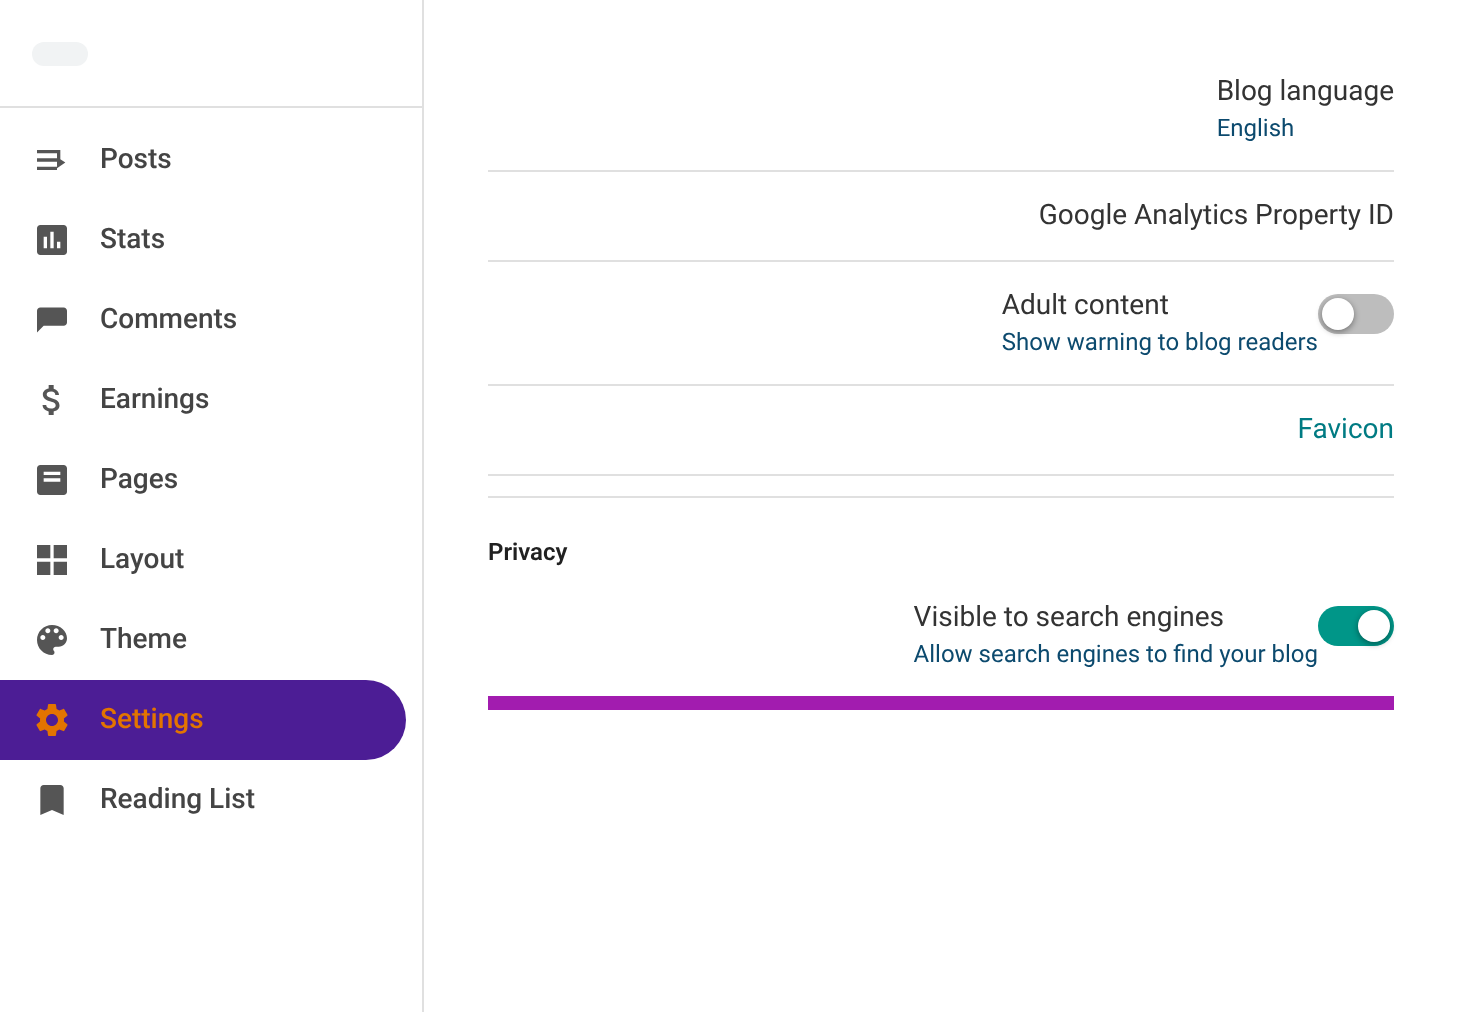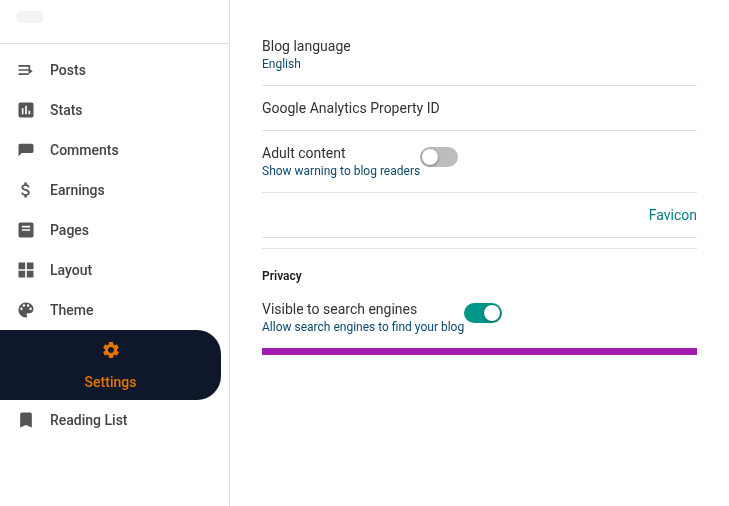--- a/index.html
+++ b/index.html
@@ -7,23 +7,24 @@
       font-family: 'Roboto', Arial, sans-serif;
       background: #fff;
       display: flex;
       height: 506px;
       width: 729px;
       overflow: hidden;
     }
 
     
     .sidebar {
-      width: 230px;
+      width: 212px;
       background: #fff;
       border-right: 1px solid #e0e0e0;
+      padding-top: 10px;
       flex-shrink: 0;
     }
 
     .sidebar-top {
       padding: 8px 16px 16px 16px;
       border-bottom: 1px solid #e0e0e0;
       margin-bottom: 6px;
     }
 
     .blog-selector {
@@ -46,22 +47,21 @@
       cursor: pointer;
       border-radius: 0 24px 24px 0;
       margin-right: 8px;
       color: #444;
       font-size: 14px;
       font-weight: 500;
     }
 
     .sidebar-item.active {
       color: #e37400;
-      background: #0f172a;
-      flex-direction: column;
+      background: #4c1d95;
     }
 
     .sidebar-item.active .icon-shape {
       color: #e37400;
     }
 
     .icon-shape {
       width: 20px;
       height: 20px;
       display: flex;
@@ -81,21 +81,21 @@
     .main {
       flex: 1;
       padding: 24px 32px;
       overflow-y: auto;
       background: #fff;
     }
 
     .setting-row {
       display: flex;
       align-items: flex-start;
-      justify-content: flex-start;
+      justify-content: flex-end;
       padding: 14px 0;
       border-bottom: 1px solid #e0e0e0;
     }
 
     .setting-row:last-child {
       border-bottom: none;
     }
 
     .setting-label {
       font-size: 14px;

